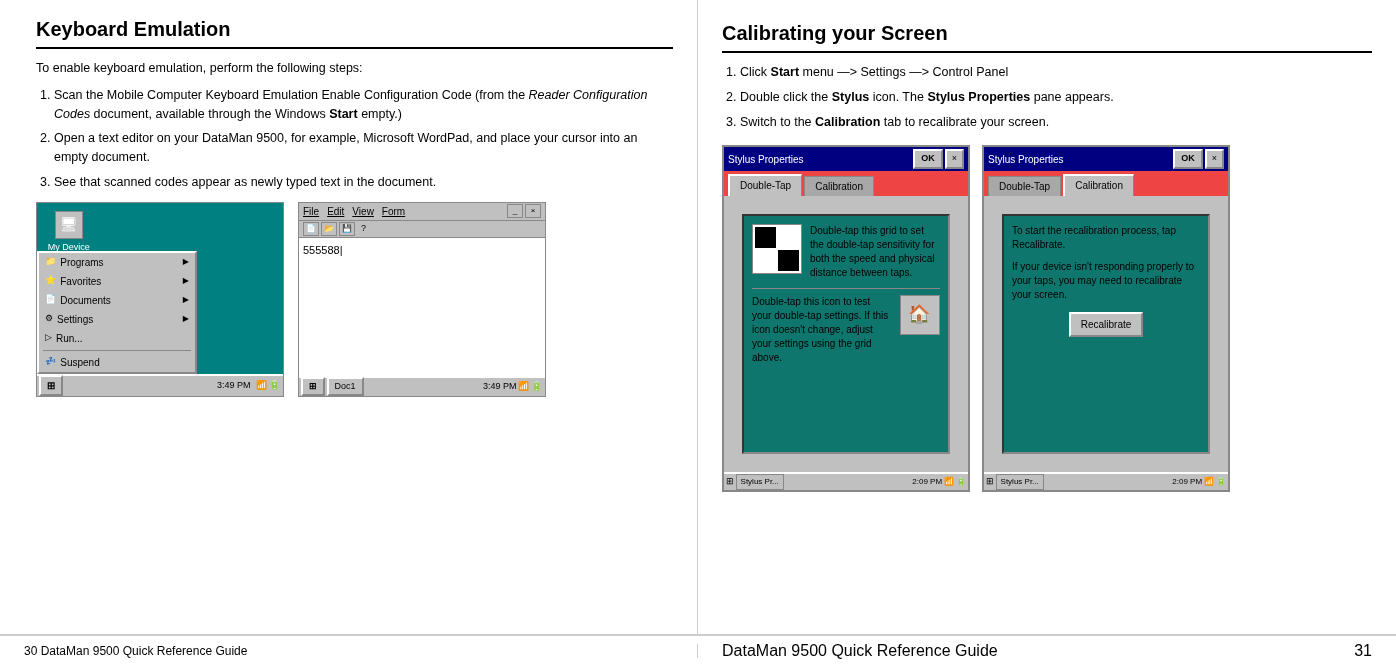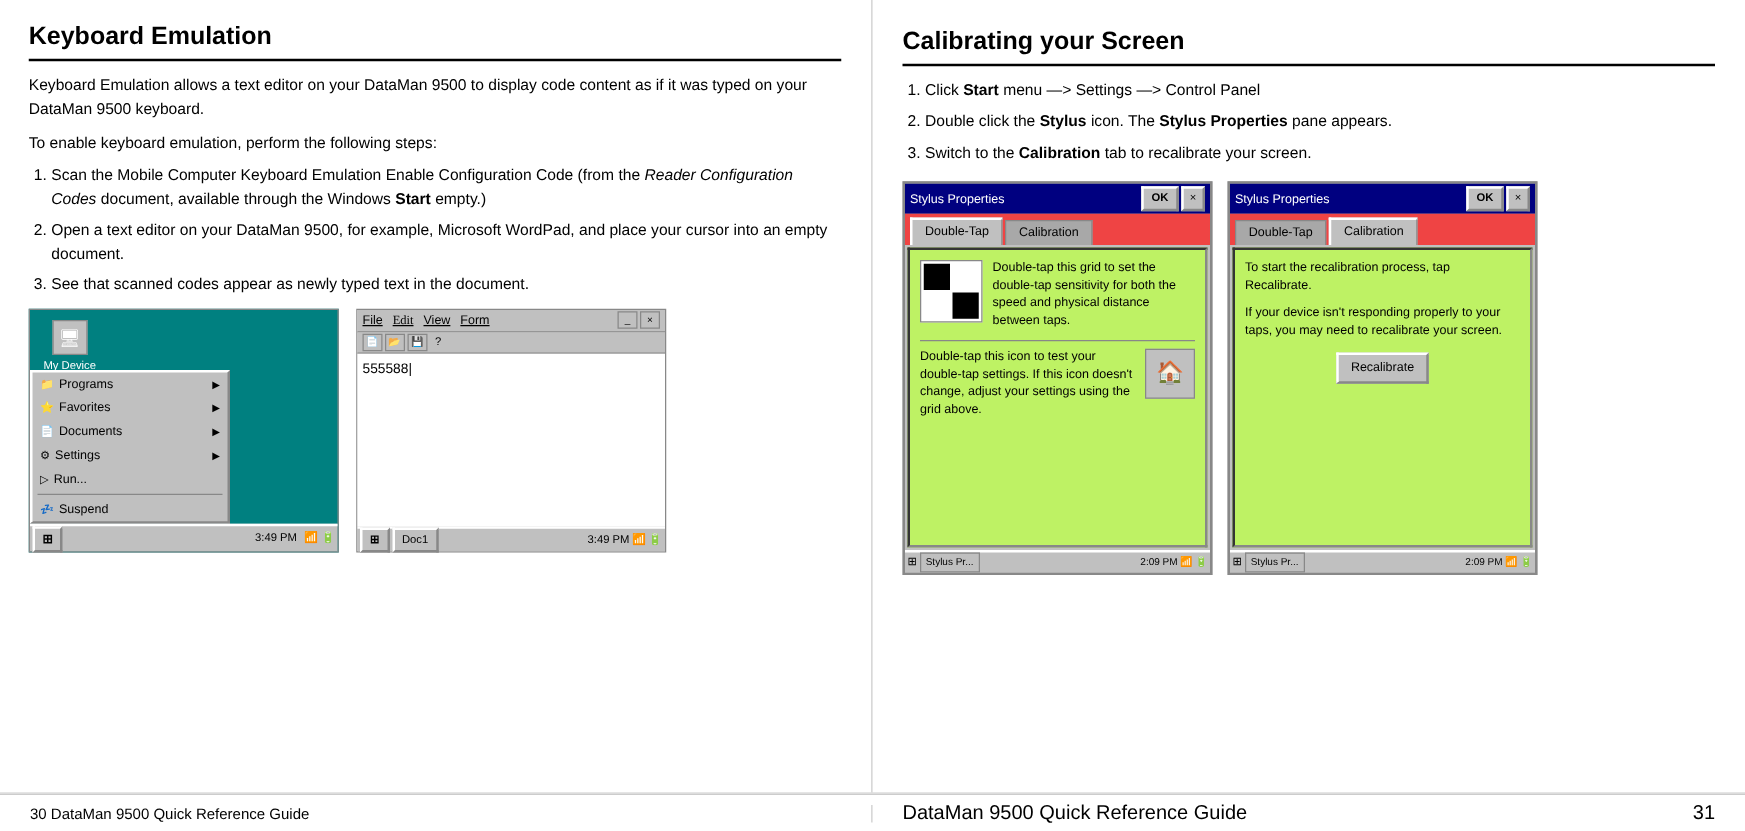--- a/index.html
+++ b/index.html
@@ -20,21 +20,21 @@
     }
 
     .main-content {
       display: flex;
       flex: 1;
       border-bottom: 1px solid #ccc;
     }
 
     .left-section {
       width: 698px;
-      padding: 18px 24px 12px 23px;
+      padding: 18px 24px 12px 36px;
       border-right: 1px solid #ccc;
     }
 
     .right-section {
       width: 698px;
       padding: 22px 24px 12px 24px;
     }
 
     .section-title {
       font-size: 20px;
@@ -349,24 +349,24 @@
       position: relative;
       z-index: 1;
     }
 
     .stylus-tab.inactive {
       background: #a8a8a8;
       margin-top: 2px;
     }
 
     .stylus-content {
-      background: #bef264;
+      background: #0f766e;
       padding: 8px;
       border: 2px inset #888;
-      margin: 2px;
+      margin: 18px;
       min-height: 240px;
       font-size: 10px;
     }
 
     .stylus-grid-section {
       display: flex;
       gap: 8px;
       margin-bottom: 8px;
       align-items: flex-start;
     }
@@ -472,21 +472,20 @@
   </style>
 </head>
 <body>
 
 <div class="page-container">
   <div class="main-content">
 
     <div class="left-section">
       <div class="section-title">Keyboard Emulation</div>
       <div class="section-body">
-        <p>Keyboard Emulation allows a text editor on your DataMan 9500 to display code content as if it was typed on your DataMan 9500 keyboard.</p>
         <p>To enable keyboard emulation, perform the following steps:</p>
         <ol>
           <li>
             <span>Scan the Mobile Computer Keyboard Emulation Enable Configuration Code (from the </span><span class="italic">Reader Configuration Codes</span><span> document, available through the Windows </span><span class="bold">Start</span><span> empty.)</span>
           </li>
           <li>Open a text editor on your DataMan 9500, for example, Microsoft WordPad, and place your cursor into an empty document.</li>
           <li>See that scanned codes appear as newly typed text in the document.</li>
         </ol>
 
         <div class="screenshots-row">
@@ -578,21 +577,21 @@
                 <span style="font-size:9px;padding:0 4px;">3:49 PM</span>
                 <span>📶</span>
                 <span>🔋</span>
               </div>
             </div>
           </div>
 
           <div class="screenshot-wordpad">
             <div class="wordpad-menubar">
               <span style="text-decoration:underline;cursor:pointer;">File</span>
-              <span style="text-decoration:underline;cursor:pointer;font-family:Liberation Serif, serif;">Edit</span>
+              <span style="text-decoration:underline;cursor:pointer;">Edit</span>
               <span style="text-decoration:underline;cursor:pointer;">View</span>
               <span style="text-decoration:underline;cursor:pointer;">Form</span>
               <span style="margin-left:auto;display:flex;gap:2px;">
                 <span class="tb-btn">_</span>
                 <span class="tb-btn">×</span>
               </span>
             </div>
             <div class="wordpad-toolbar">
               <span class="tb-btn">📄</span>
               <span class="tb-btn">📂</span>

